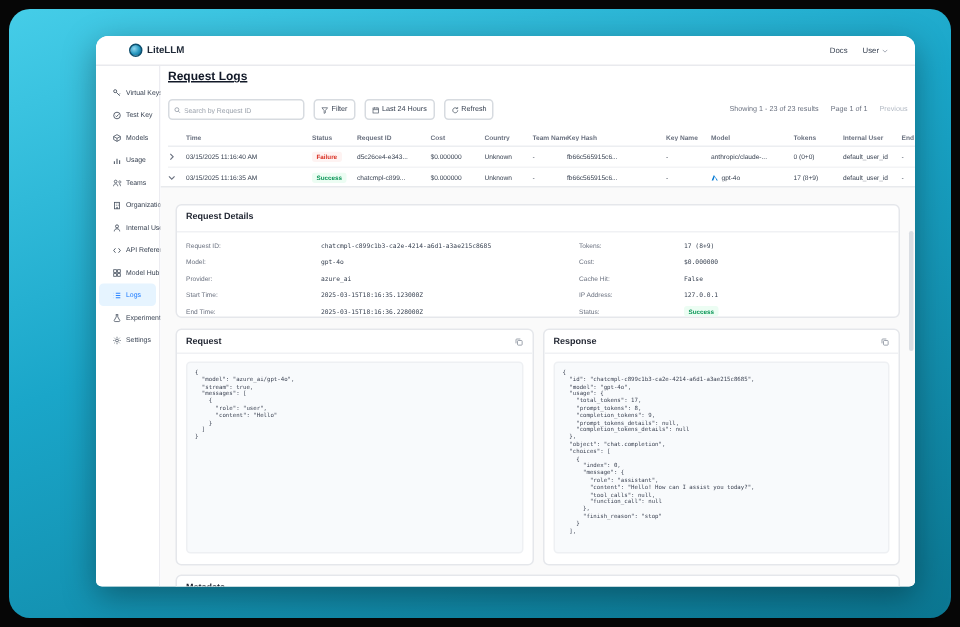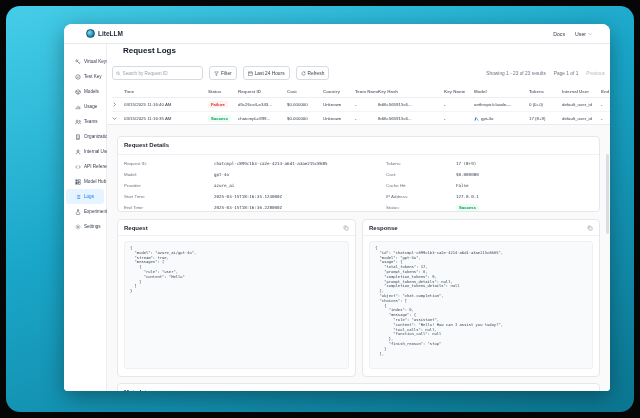--- a/index.html
+++ b/index.html
@@ -29,21 +29,21 @@
              border-radius:3px; cursor:pointer; }
   .sb-item .ic { width:6px; height:6px; color:#4b5563; flex:0 0 auto; display:block; }
   .sb-item .lbl { font-size:4.6px; color:#374151; white-space:nowrap; }
   .sb-item.selected { background:#e6f4ff; }
   .sb-item.selected .lbl { color:#1677ff; }
   .sb-item.selected .ic { color:#1677ff; }
   .sb-chev { width:4px; height:4px; color:#9ca3af; margin-left:auto; margin-right:4px; }
 
   
   .main { position:absolute; left:43px; top:20px; right:0; bottom:0; background:#fff; overflow:hidden; }
-  .page-title { position:absolute; left:16px; top:2px; font-size:8px; font-weight:bold; color:#111827; }
+  .page-title { position:absolute; left:5px; top:2px; font-size:8px; font-weight:bold; color:#111827;text-decoration:underline; }
 
   .controls { position:absolute; left:5px; right:5px; top:22px; height:14px; display:flex; align-items:center; }
   .search { width:91px; height:14px; border:1px solid #d7dbe0; border-radius:3px; background:#fff;
             display:flex; align-items:center; padding:0 3px; gap:2px; }
   .search input { border:0; outline:0; width:100%; font-size:4.6px; color:#374151;
                   font-family:"Liberation Sans",sans-serif; background:transparent; }
   .search input::placeholder { color:#9aa1ab; }
   .btn { height:14px; border:1px solid #d7dbe0; border-radius:3px; background:#fff; margin-left:6px;
          display:flex; align-items:center; gap:2px; padding:0 4px; font-size:4.8px; color:#374151; cursor:pointer; }
   .btn .ic { width:5px; height:5px; color:#4b5563; }

